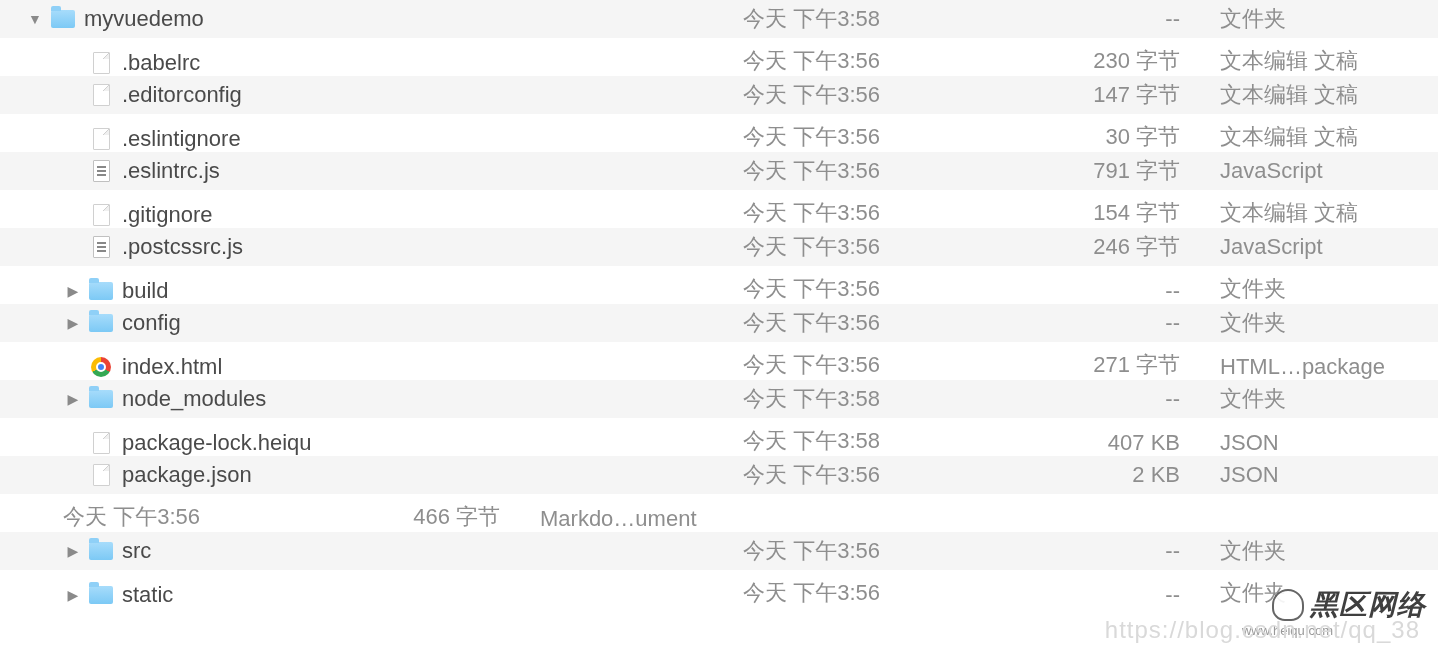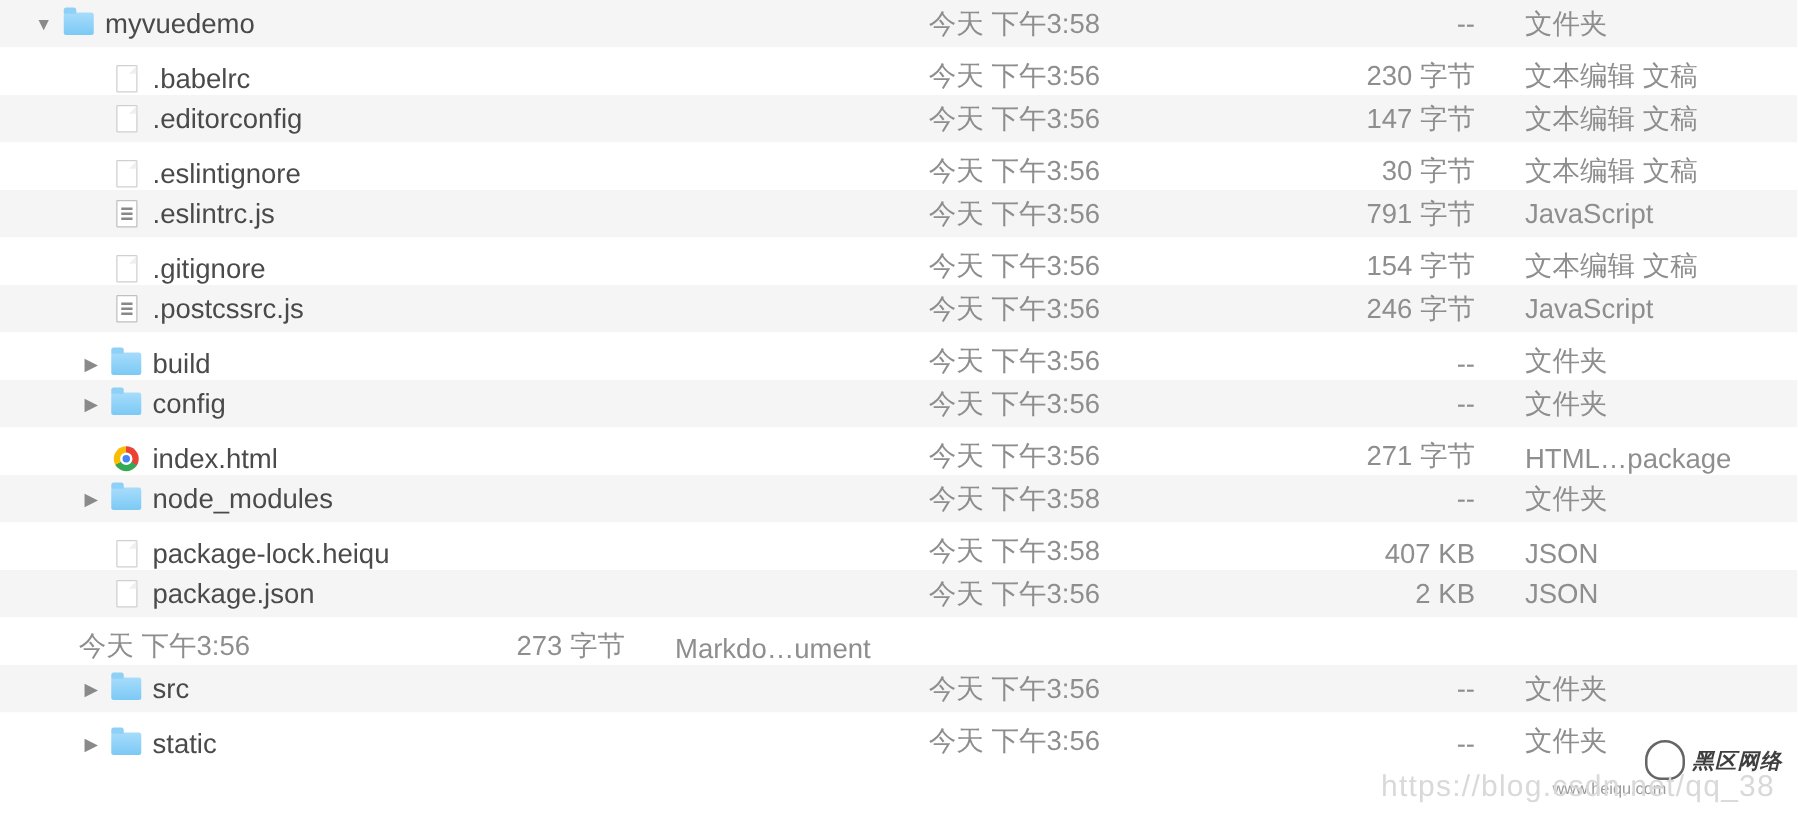--- a/index.html
+++ b/index.html
@@ -124,21 +124,21 @@
   }
   .watermark-logo .mushroom {
     width: 32px; height: 32px;
     background: #fff;
     border: 2px solid #555;
     border-radius: 50% 50% 40% 40%;
     position: relative;
   }
   .watermark-text {
     font-weight: 700;
-    font-size: 17px;
+    font-size: 28px;
     color: #2b2b2b;
     font-style: italic;
     letter-spacing: 1px;
   }
   .watermark-small {
     position: absolute;
     right: 105px;
     bottom: 12px;
     font-size: 13px;
     color: #999;
@@ -320,21 +320,21 @@
           <span class="file-blank"></span>
         </span>
         <span class="name-text">package.json</span>
       </div>
       <div class="date-col">今天 下午3:56</div>
       <div class="size-col">2 KB</div>
       <div class="kind-col">JSON</div>
     </div>
     <div class="row light">
       <div class="date-col">今天 下午3:56</div>
-      <div class="size-col">273 字节</div>
+      <div class="size-col">466 字节</div>
       <div class="kind-col">Markdo…ument</div>
     </div>
     <div class="row alt">
       <div class="name-col">
         <span class="indent" style="width: 38px;"></span>
         <span class="disclosure">▶</span>
         <span class="icon">
           <span class="folder-glyph"></span>
         </span>
         <span class="name-text">src</span>

